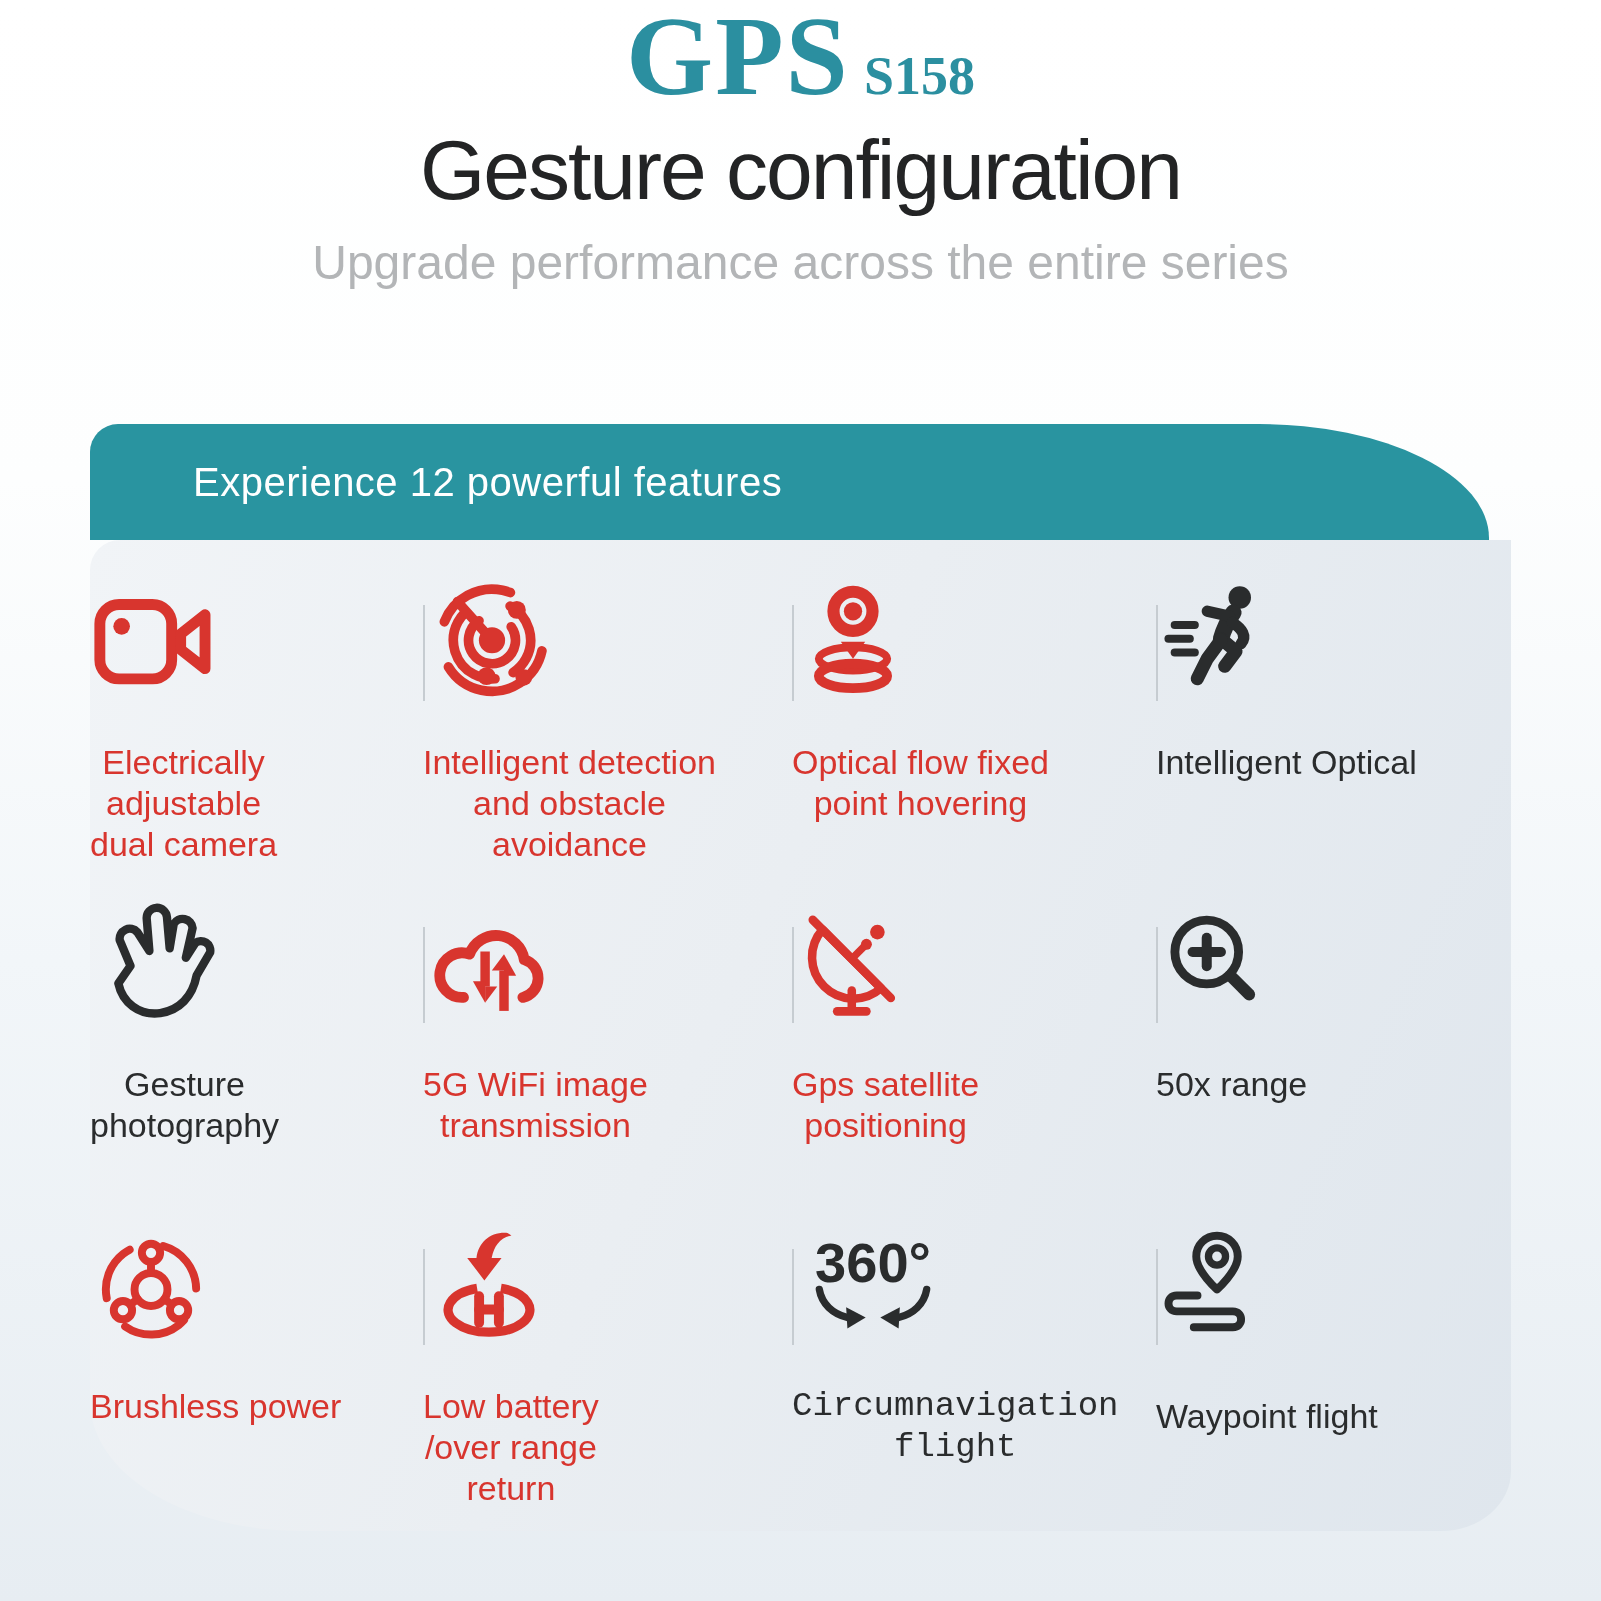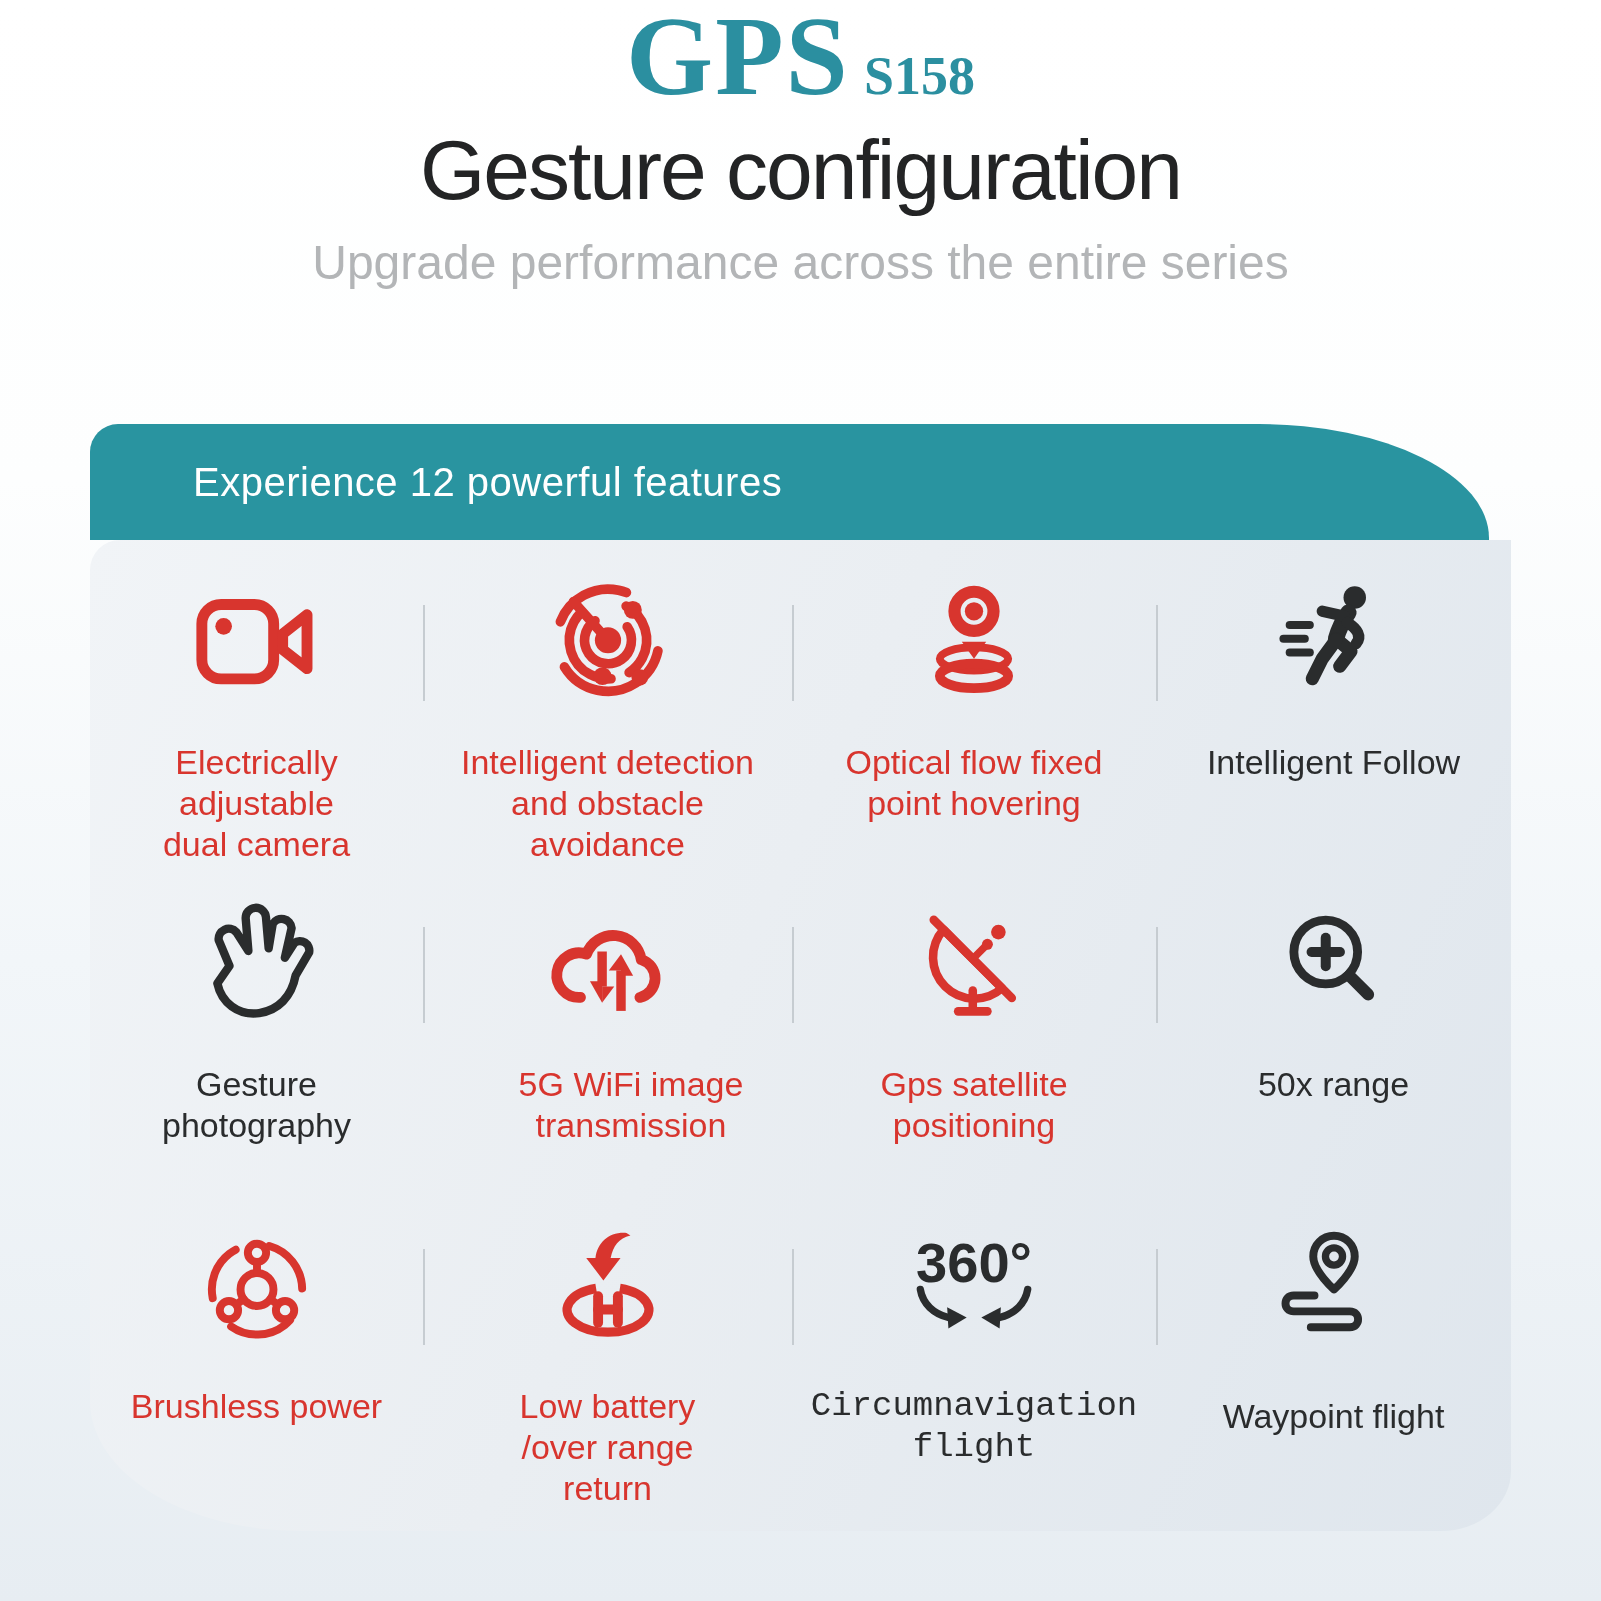--- a/index.html
+++ b/index.html
@@ -45,21 +45,21 @@
     border-radius:30px 0 70px 210px / 30px 0 60px 130px;
     padding-top:25px;
   }
 
   .row { position:relative; height:322px; display:grid; grid-template-columns:333px 369px 364px 355px; }
   .divider {
     position:absolute; top:40px; width:2px; height:96px; background:#c6ccd1;
   }
   .d1 { left:333px; } .d2 { left:702px; } .d3 { left:1066px; }
 
-  .cell { display:flex; flex-direction:column; align-items:center; }
+  .cell { display:flex; flex-direction:column; align-items:flex-start; }
   .icon-box { height:155px; display:flex; align-items:center; justify-content:center; }
   .label {
     margin-top:22px; font-size:34px; line-height:1.2; text-align:center;
     white-space:pre-line;
   }
 
   svg { display:block; }
   .stroke-red { stroke:#d8352e; fill:none; }
   .fill-red { fill:#d8352e; }
   .stroke-dark { stroke:#2a2c2d; fill:none; }
@@ -146,21 +146,21 @@
                 <path d="M59 29 L41 25" stroke-width="9"></path>
                 <path d="M61 34 C69 39 73 45 68 51" stroke-width="9"></path>
                 <path d="M52 47 L64 57 L55 69" stroke-width="10.5"></path>
                 <path d="M52 48 L41 63 L33 79" stroke-width="10.5"></path>
                 <path d="M15 36 H31" stroke-width="6.5"></path>
                 <path d="M10 47 H27" stroke-width="6.5"></path>
                 <path d="M15 58 H31" stroke-width="6.5"></path>
               </g>
             </svg>
           </div>
-          <div class="label" style="color: rgb(42, 44, 45);">Intelligent Follow</div>
+          <div class="label" style="color: rgb(42, 44, 45);">Intelligent Optical</div>
         </div>
       </div>
 
       <div class="row">
         <div class="divider d1"></div>
         <div class="divider d2"></div>
         <div class="divider d3"></div>
 
         <div class="cell">
           <div class="icon-box">
@@ -181,21 +181,21 @@
             <svg width="135" height="130" viewBox="0 0 100 96">
               <path d="M30 72 A16.5 16.5 0 1 1 34.5 40 A21 21 0 0 1 75 44 A14.5 14.5 0 0 1 74 72" class="stroke-red" stroke-width="8" stroke-linecap="round" stroke-linejoin="round"></path>
               <line x1="46" y1="38" x2="46" y2="64" class="stroke-red" stroke-width="7"></line>
               <path d="M46 76 L37 60 H46 Z" class="fill-red"></path>
               <path d="M46 76 L55 64 H46 Z" class="fill-red"></path>
               <line x1="60" y1="82" x2="60" y2="52" class="stroke-red" stroke-width="7"></line>
               <path d="M60 40 L69 56 H60 Z" class="fill-red"></path>
               <path d="M60 40 L51 52 H60 Z" class="fill-red"></path>
             </svg>
           </div>
-          <div class="label" style="color: rgb(216, 53, 46); margin-left: 47px;">5G WiFi image
+          <div class="label" style="color: rgb(216, 53, 46);">5G WiFi image
 transmission</div>
         </div>
 
         <div class="cell">
           <div class="icon-box">
             <svg width="122" height="122" viewBox="0 0 100 100">
               <g class="stroke-red" stroke-linecap="round">
                 <path d="M25 21 L73 69 A34 34 0 0 1 25 21 Z" stroke-width="7" stroke-linejoin="round"></path>
                 <line x1="17" y1="13" x2="81" y2="77" stroke-width="7"></line>
                 <line x1="51" y1="43" x2="59" y2="35" stroke-width="6"></line>

